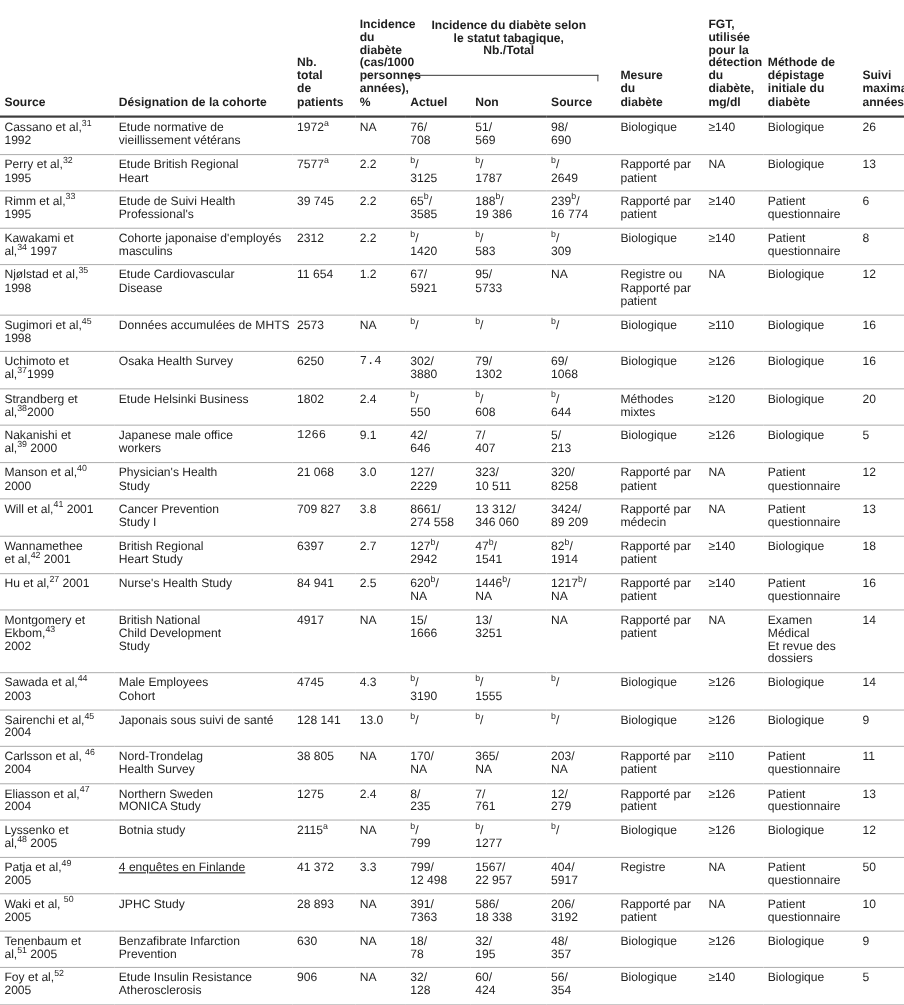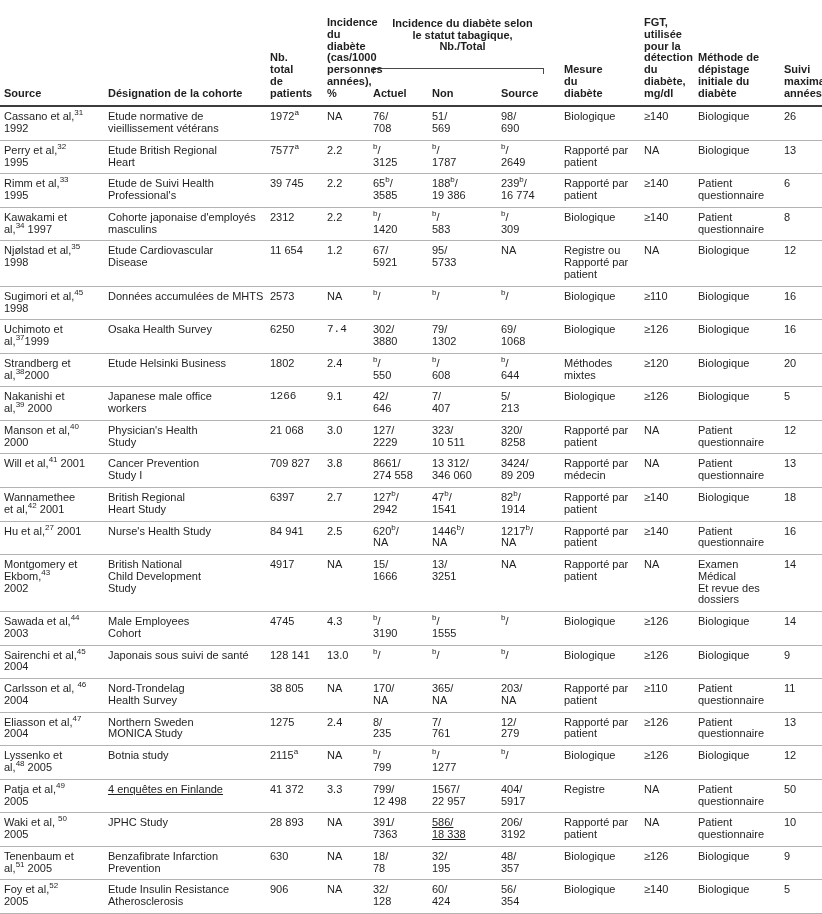--- a/index.html
+++ b/index.html
@@ -396,21 +396,21 @@
           <td style="border-bottom-color: rgb(179, 179, 179);">NA</td>
           <td style="border-bottom-color: rgb(179, 179, 179);">Patient<br>questionnaire</td>
           <td style="border-bottom-color: rgb(179, 179, 179);">50</td>
         </tr>
         <tr>
           <td style="border-bottom-color: rgb(179, 179, 179);">Waki et al, <sup>50</sup><br>2005</td>
           <td style="border-bottom-color: rgb(179, 179, 179); margin-left: 11px;">JPHC Study</td>
           <td style="border-bottom-color: rgb(179, 179, 179);">28 893</td>
           <td style="border-bottom-color: rgb(179, 179, 179);">NA</td>
           <td style="border-bottom-color: rgb(179, 179, 179);">391/<br>7363</td>
-          <td style="border-bottom-color: rgb(179, 179, 179); text-decoration: underline;">586/<br>18 338</td>
+          <td style="border-bottom-color: rgb(179, 179, 179);">586/<br>18 338</td>
           <td style="border-bottom-color: rgb(179, 179, 179);">206/<br>3192</td>
           <td style="border-bottom-color: rgb(179, 179, 179);">Rapporté par<br>patient</td>
           <td style="border-bottom-color: rgb(179, 179, 179);">NA</td>
           <td style="border-bottom-color: rgb(179, 179, 179);">Patient<br>questionnaire</td>
           <td style="border-bottom-color: rgb(179, 179, 179);">10</td>
         </tr>
         <tr>
           <td style="border-bottom-color: rgb(179, 179, 179);">Tenenbaum et<br>al,<sup>51</sup> 2005</td>
           <td style="border-bottom-color: rgb(179, 179, 179);">Benzafibrate Infarction<br>Prevention</td>
           <td style="border-bottom-color: rgb(179, 179, 179);">630</td>

